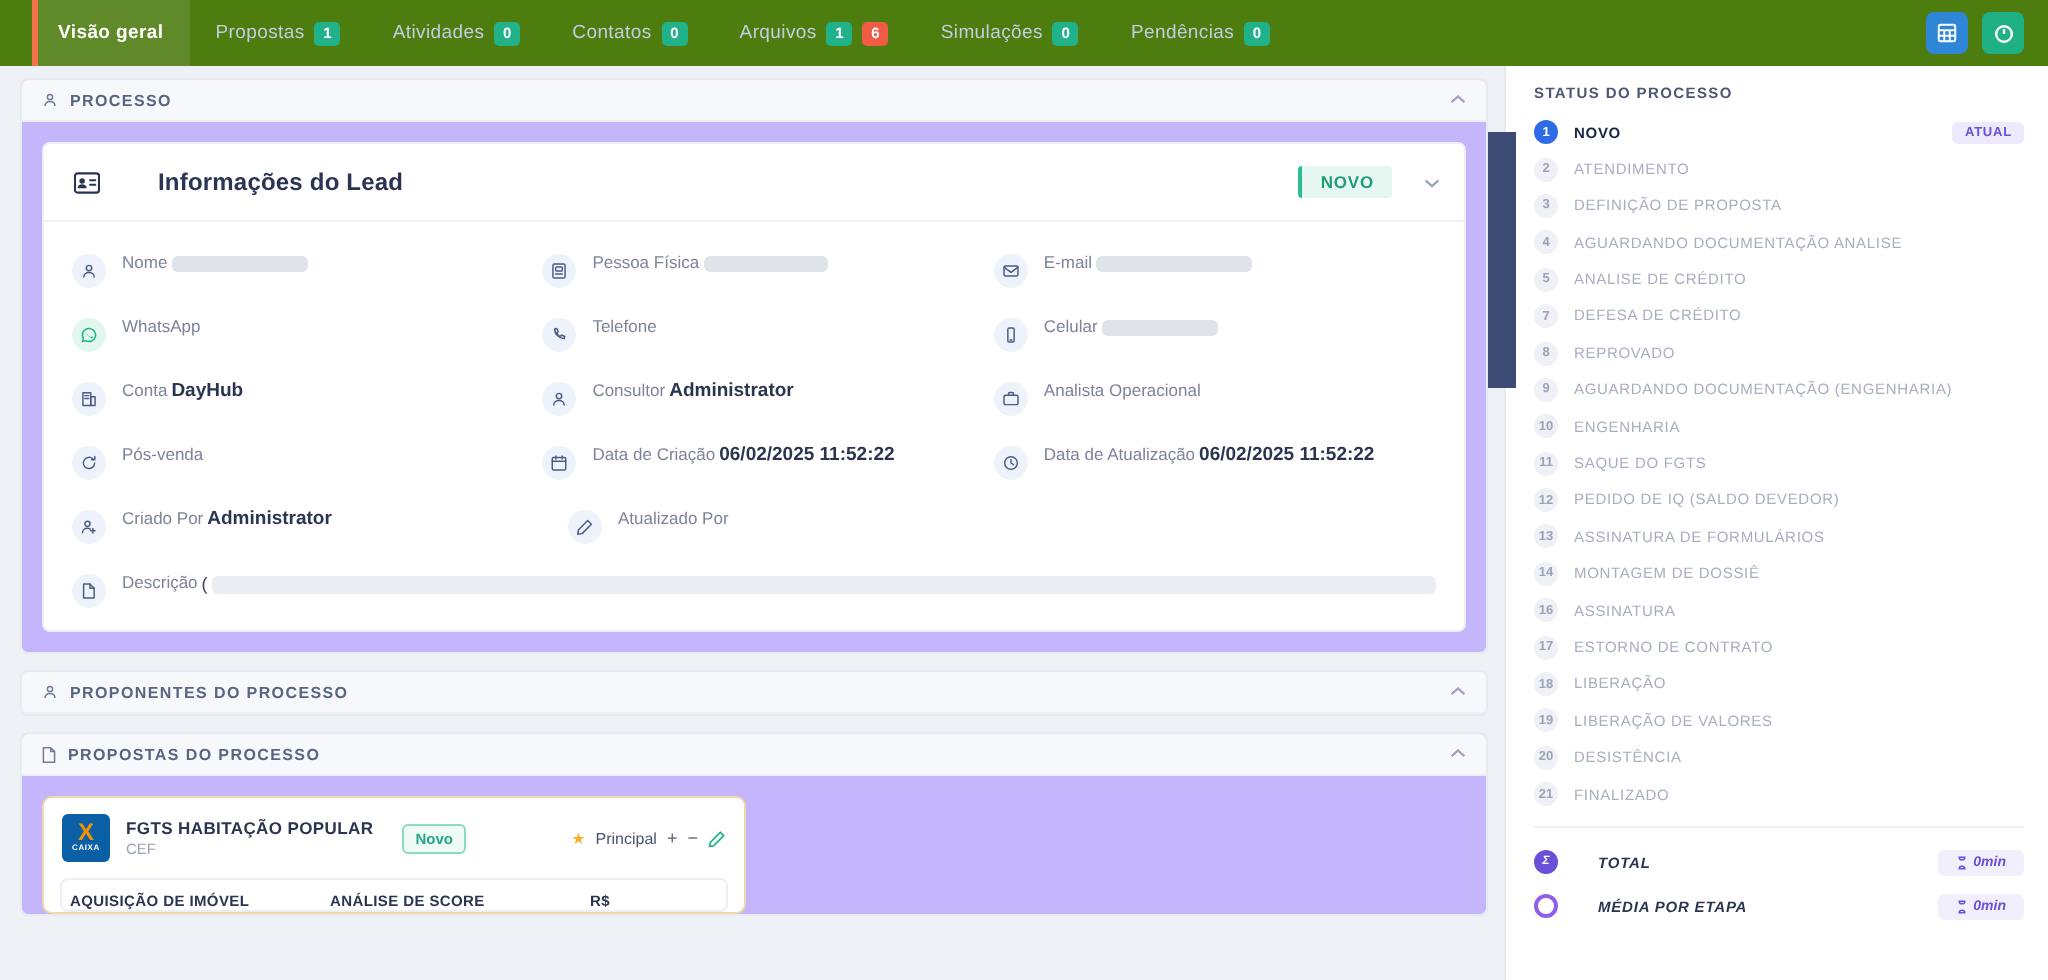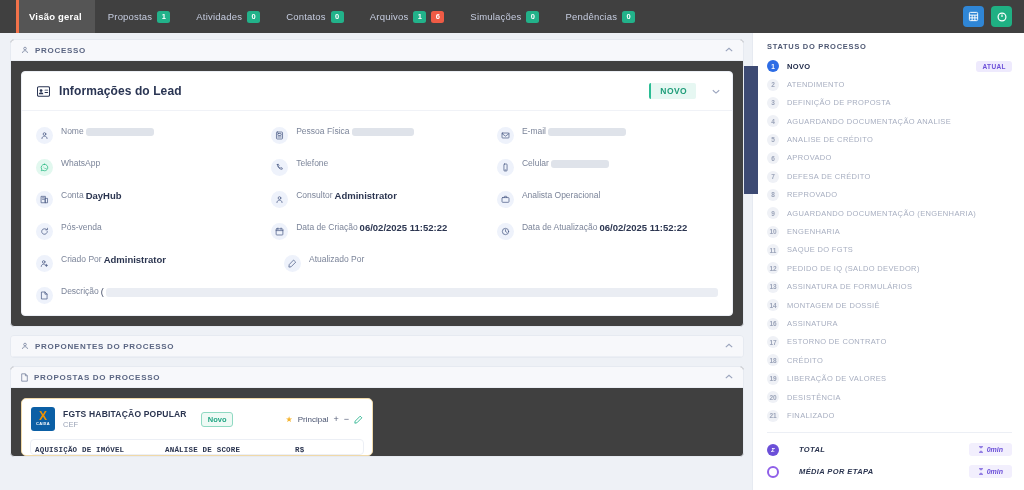--- a/index.html
+++ b/index.html
@@ -5,21 +5,21 @@
   * { box-sizing: border-box; margin: 0; padding: 0; }
   html, body {
     width: 1024px; height: 490px;
     font-family: "Liberation Sans", sans-serif;
     background: #eef1f6; overflow: hidden;
   }
   .app { position: relative; width: 1024px; height: 490px; display: flex; flex-direction: column; }
 
   
   .topbar {
-    height: 33px; background: #404040; display: flex; align-items: stretch;
+    height: 33px; background: #4d7c0f; display: flex; align-items: stretch;
     flex: 0 0 33px; position: relative; z-index: 40;
   }
   .tabs { display: flex; align-items: stretch; flex: 1; padding-left: 16px; }
   .tab {
     display: flex; align-items: center; gap: 5px; padding: 0 13px;
     font-size: 9.5px; color: #c6cde0; letter-spacing: .2px; cursor: pointer;
     position: relative; white-space: nowrap;
   }
   .tab.active {
     background: #4b588233; color: #ffffff; font-weight: bold;
@@ -50,21 +50,21 @@
     width: 752px; flex: 0 0 752px; background: #eef1f6;
     padding: 6px 8px 0 10px; overflow: hidden; position: relative;
   }
   .darkrail {
     position: absolute; left: 744px; top: 33px; width: 14px; height: 128px;
     background: #3d4a73; z-index: 30;
   }
 
   
   .panel {
-    background: #404040; border: 1px solid #e6eaf1; border-radius: 4px;
+    background: #c4b5fd; border: 1px solid #e6eaf1; border-radius: 4px;
     margin-bottom: 8px; overflow: hidden;
   }
   .panel-head {
     height: 21px; background: #f7f8fb; border-bottom: 1px solid #eceff5;
     display: flex; align-items: center; padding: 0 10px; gap: 6px;
   }
   .panel-head .ptitle {
     font-size: 8px; letter-spacing: .7px; color: #5a6582; font-weight: bold;
   }
   .panel-head .spacer { flex: 1; }
@@ -79,21 +79,21 @@
     margin: 10px; border: 1px solid #eceff5; border-radius: 4px; background: #fff;
   }
   .lead-head {
     display: flex; align-items: center; gap: 8px; padding: 11px 12px 11px 14px;
     border-bottom: 1px solid #f0f2f7;
   }
   .lead-head .licon {
     width: 15px; height: 15px; display: flex; align-items: center; justify-content: center;
     color: #2a3553;
   }
-  .lead-title { font-size: 12px; color: #2a3553; font-weight: bold; letter-spacing: .1px; }
+  .lead-title { font-size: 12px; color: #2a3553; font-weight: bold; letter-spacing: .1px; margin-left: 20px; }
   .lead-head .spacer { flex: 1; }
   .status-pill {
     display: inline-flex; align-items: center; background: #e6f7f2;
     border-left: 2.5px solid #2bbd94; border-radius: 2px;
     padding: 3px 9px; font-size: 8.5px; font-weight: bold; color: #1f9d79;
     letter-spacing: .4px;
   }
   .pill-chev { font-size: 8px; color: #9aa4bd; margin-left: 8px; cursor: pointer; }
 
   .fields { padding: 8px 6px 4px 6px; }
@@ -145,21 +145,21 @@
     font-size: 7.5px; font-weight: bold; border-radius: 3px; padding: 2px 6px;
     margin-left: 6px;
   }
   .prop-head .spacer { flex: 1; }
   .prop-actions { display: flex; align-items: center; gap: 5px; font-size: 8px; color: #4a5471; }
   .star { color: #f5b32c; font-size: 8px; }
   .plus, .minus { color: #58617a; font-size: 9px; cursor: pointer; }
   .pencil { color: #2bb48f; font-size: 8px; cursor: pointer; }
   .prop-body {
     border-top: 1px solid #f2f4f8; margin: 0 8px; padding: 6px 4px 0 4px;
-    border: 1px solid #eceff5; border-radius: 4px; margin-bottom: 0; font-family: Liberation Mono, monospace;
+    border: 1px solid #eceff5; border-radius: 4px; margin-bottom: 0;
   }
   .prop-cols { display: flex; }
   .prop-col { flex: 1; font-size: 7.5px; font-weight: bold; color: #2b3550; letter-spacing: .2px; }
   .prop-col.r { flex: 0 0 64px; }
 
   
   .sidebar {
     flex: 1; background: #ffffff; border-left: 1px solid #e6eaf1;
     padding: 9px 12px 0 14px; overflow: hidden; display: flex; flex-direction: column;
   }
@@ -593,24 +593,20 @@
           </div>
           <div class="sb-item">
             <span class="sb-num">4</span>
             <span class="sb-label">AGUARDANDO DOCUMENTAÇÃO ANALISE</span>
           </div>
           <div class="sb-item">
             <span class="sb-num">5</span>
             <span class="sb-label">ANALISE DE CRÉDITO</span>
           </div>
           <div class="sb-item">
-            <span class="sb-num">6</span>
-            <span class="sb-label">APROVADO</span>
-          </div>
-          <div class="sb-item">
             <span class="sb-num">7</span>
             <span class="sb-label">DEFESA DE CRÉDITO</span>
           </div>
           <div class="sb-item">
             <span class="sb-num">8</span>
             <span class="sb-label">REPROVADO</span>
           </div>
           <div class="sb-item">
             <span class="sb-num">9</span>
             <span class="sb-label">AGUARDANDO DOCUMENTAÇÃO (ENGENHARIA)</span>
@@ -638,21 +634,21 @@
           <div class="sb-item">
             <span class="sb-num">16</span>
             <span class="sb-label">ASSINATURA</span>
           </div>
           <div class="sb-item">
             <span class="sb-num">17</span>
             <span class="sb-label">ESTORNO DE CONTRATO</span>
           </div>
           <div class="sb-item">
             <span class="sb-num">18</span>
-            <span class="sb-label">CRÉDITO</span>
+            <span class="sb-label">LIBERAÇÃO</span>
           </div>
           <div class="sb-item">
             <span class="sb-num">19</span>
             <span class="sb-label">LIBERAÇÃO DE VALORES</span>
           </div>
           <div class="sb-item">
             <span class="sb-num">20</span>
             <span class="sb-label">DESISTÊNCIA</span>
           </div>
           <div class="sb-item">

